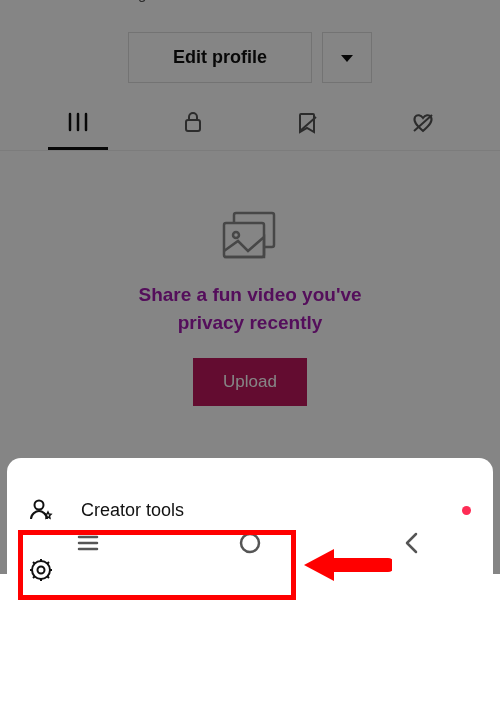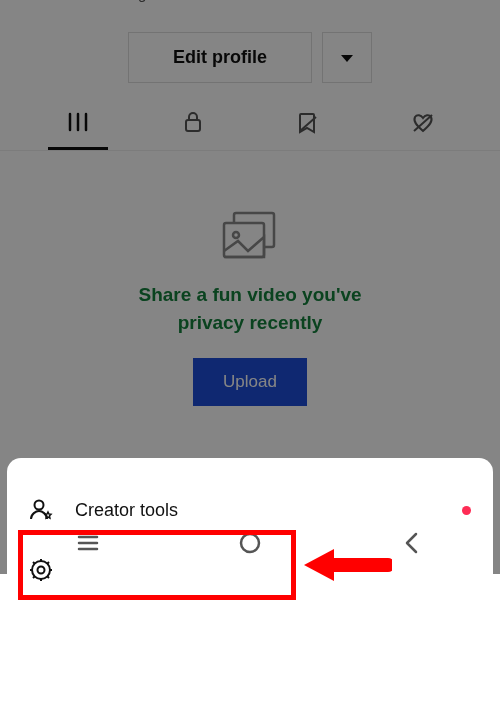--- a/index.html
+++ b/index.html
@@ -9,27 +9,27 @@
   .bg { position: absolute; inset: 0; background: #fff; }
   .stats { display: flex; justify-content: space-around; padding: 0 40px; margin-top: -15px; }
   .stat { text-align: center; color: #555; font-size: 15px; }
   .edit-row { display: flex; justify-content: center; gap: 10px; margin-top: 30px; }
   .edit-btn { border: 1px solid #ddd; padding: 14px 44px; font-size: 18px; font-weight: 600; color: #111; background: #fff; }
   .edit-more { border: 1px solid #ddd; width: 50px; display: flex; align-items: center; justify-content: center; background: #fff; }
   .tabs { display: flex; justify-content: space-around; margin-top: 28px; border-bottom: 1px solid #eee; padding: 0 20px 0; }
   .tab { width: 60px; display: flex; justify-content: center; padding-bottom: 14px; }
   .tab.active { border-bottom: 3px solid #111; }
   .empty { text-align: center; margin-top: 60px; }
-  .empty-title { font-size: 19px; font-weight: 600; color: #15803d; line-height: 1.45; margin-top: 18px; }
-  .upload-btn { display: inline-block; margin-top: 22px; background: #1d4ed8; color: #fff; font-size: 17px; font-weight: 500; padding: 14px 30px; border: none; }
+  .empty-title { font-size: 19px; font-weight: 600; color: #a21caf; line-height: 1.45; margin-top: 18px; }
+  .upload-btn { display: inline-block; margin-top: 22px; background: #be185d; color: #fff; font-size: 17px; font-weight: 500; padding: 14px 30px; border: none; }
   
   .dim { position: absolute; inset: 0; background: rgba(0,0,0,0.48); }
   
   .sheet { position: absolute; left: 7px; right: 7px; bottom: 0; top: 458px; background: #fff; border-radius: 14px 14px 0 0; padding-top: 22px; }
-  .sheet-item { display: flex; align-items: center; padding: 18px 22px; gap: 22px; position: relative; }
+  .sheet-item { display: flex; align-items: center; padding: 18px 22px; gap: 28px; position: relative; }
   .sheet-label { font-size: 18px; color: #111; }
   .dot { position: absolute; right: 22px; width: 9px; height: 9px; background: #fe2c55; border-radius: 50%; }
   
   .highlight { position: absolute; border: 5px solid #ff0000; pointer-events: none; }
   .arrow { position: absolute; pointer-events: none; }
   
   .nav { position: absolute; left: 0; right: 0; bottom: 0; height: 62px; display: flex; justify-content: space-around; align-items: center; }
   .nav-btn { width: 60px; display: flex; justify-content: center; align-items: center; }
   svg { display: block; }
 </style>

